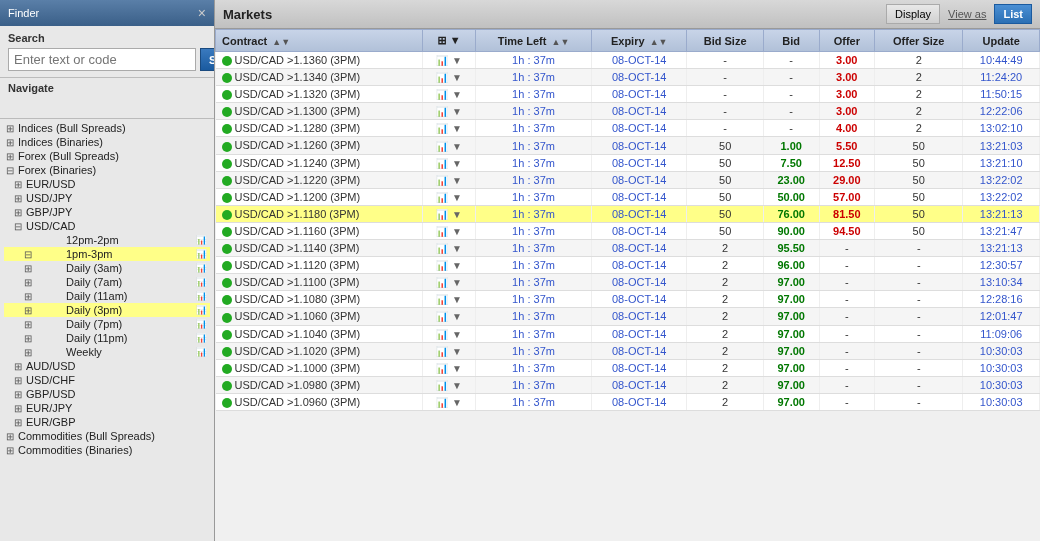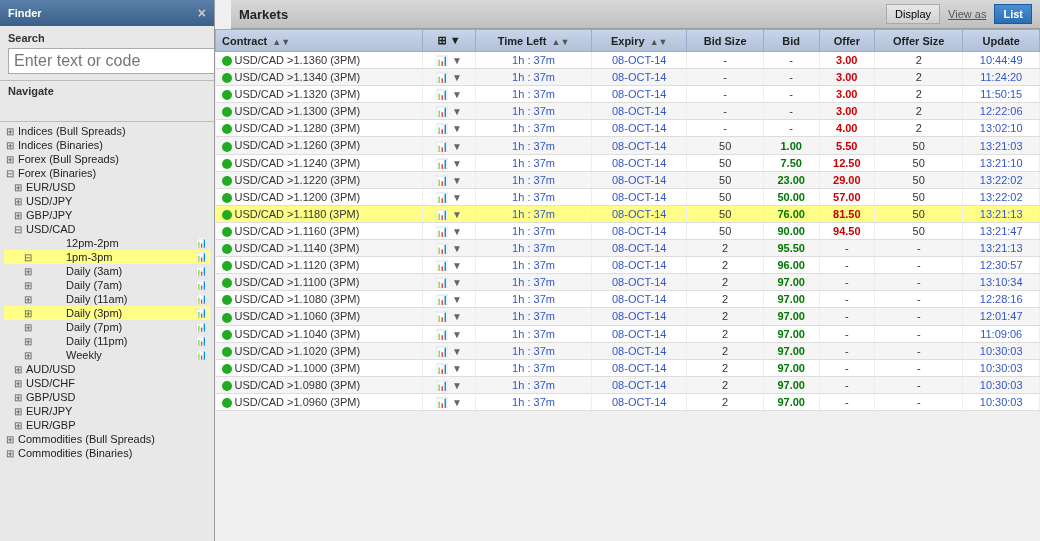--- a/index.html
+++ b/index.html
@@ -12,21 +12,21 @@
       background: #e8e8e8;
       border-right: 1px solid #999;
       display: flex;
       flex-direction: column;
       height: 541px;
       overflow: hidden;
     }
     #sidebar-title {
       background: linear-gradient(to bottom, #5a7fa8, #3a5f88);
       color: white;
-      font-weight: bold;
+      font-weight: normal;
       font-size: 12px;
       padding: 5px 8px;
       display: flex;
       align-items: center;
       justify-content: space-between;
     }
     #sidebar-title-close {
       cursor: pointer;
       font-size: 14px;
       color: #ccc;
@@ -44,21 +44,21 @@
     #search-row {
       display: flex;
       gap: 4px;
     }
     #search-input {
       flex: 1;
       padding: 3px 5px;
       border: 1px solid #aaa;
       background: white;
       color: #888;
-      font-size: 16px;
+      font-size: 13px;
     }
     #search-button {
       background: linear-gradient(to bottom, #3a7abf, #1a5a9f);
       color: white;
       border: 1px solid #1a4a7f;
       padding: 3px 8px;
       cursor: pointer;
       font-size: 11px;
       font-weight: bold;
     }
@@ -104,21 +104,20 @@
       overflow: hidden;
       background: #f0f0f0;
     }
     #main-header {
       display: flex;
       align-items: center;
       background: linear-gradient(to bottom, #d8d8d8, #c0c0c0);
       border-bottom: 1px solid #999;
       padding: 4px 8px;
       gap: 8px;
-      margin-left: 16px;
     }
     #markets-title {
       font-weight: bold;
       font-size: 13px;
       color: #222;
       flex: 1;
     }
     #display-button, #viewas-button {
       background: linear-gradient(to bottom, #e8e8e8, #d0d0d0);
       border: 1px solid #aaa;

